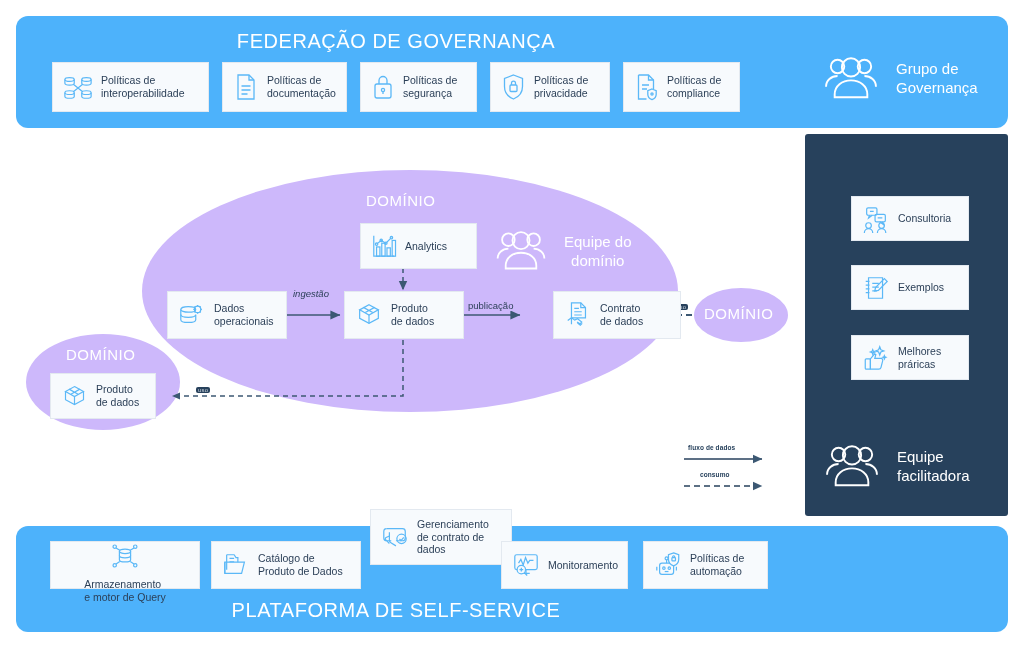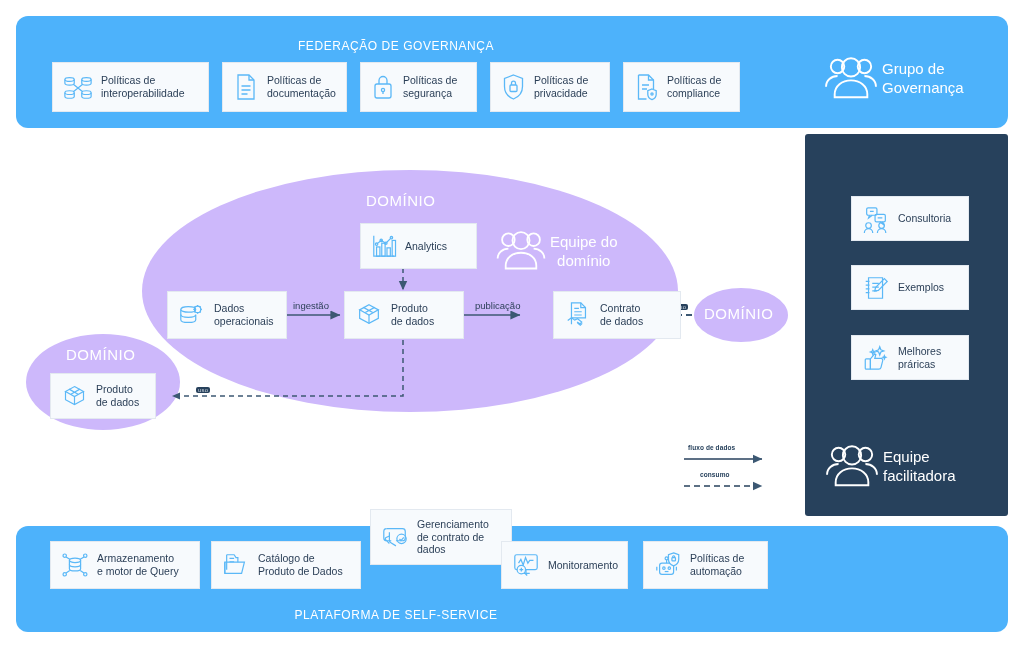--- a/index.html
+++ b/index.html
@@ -4,33 +4,33 @@
 <style>
   html,body{margin:0;padding:0;background:#ffffff;}
   body{width:1024px;height:647px;font-family:"Liberation Sans",sans-serif;overflow:hidden;}
   #stage{position:relative;width:1024px;height:647px;}
 
   
   .band{position:absolute;background:#4db2fb;border-radius:12px;}
   #gov-band{left:16px;top:16px;width:992px;height:112px;}
   #plat-band{left:16px;top:526px;width:992px;height:106px;}
 
-  .band-title{position:absolute;color:#ffffff;font-size:12px;letter-spacing:.55px;
-              font-weight:400;white-space:nowrap;margin-top:9px;}
+  .band-title{position:absolute;color:#ffffff;font-size:20px;letter-spacing:.55px;
+              font-weight:400;white-space:nowrap;}
   #gov-title{left:16px;top:30px;width:760px;text-align:center;}
   #plat-title{left:16px;top:599px;width:760px;text-align:center;}
 
   
   .card{position:absolute;background:#f7fafd;border:1px solid #e3e9f0;
         display:flex;align-items:center;gap:8px;padding:0 10px;box-sizing:border-box;}
   .card .lbl{font-size:10.5px;line-height:12.6px;color:#2b3f57;white-space:pre-line;}
   .card .ico{flex:0 0 auto;display:block;}
 
   
-  .team{position:absolute;display:flex;align-items:center;gap:0;}
+  .team{position:absolute;display:flex;align-items:center;gap:14px;}
   .team .tlabel{color:#ffffff;font-size:15px;line-height:19px;white-space:pre-line;}
   .team.dark .tlabel{color:#ffffff;}
 
   
   #dark-panel{position:absolute;left:805px;top:134px;width:203px;height:382px;
               background:#27415c;border-radius:3px;}
 
   
   .ellipse{position:absolute;background:#cdb8fb;border-radius:50%;}
   #dom-main{left:142px;top:170px;width:536px;height:242px;}
@@ -210,22 +210,22 @@
     <path d="M403 340 L403 396 L182 396" fill="none" stroke="#3c5873" stroke-width="1.5" stroke-dasharray="5 4"></path>
     <path d="M172 396 L180 392.6 L180 399.4 z" fill="#3c5873"></path>
 
     <path d="M692 315 L648 315" fill="none" stroke="#3c5873" stroke-width="1.8" stroke-dasharray="6 4"></path>
     <path d="M640 315 L648 311.6 L648 318.4 z" fill="#3c5873"></path>
 
     <line x1="684" y1="459" x2="762" y2="459" stroke="#27415c" stroke-width="1.5" marker-end="url(#ahl)"></line>
     <line x1="684" y1="486" x2="762" y2="486" stroke="#27415c" stroke-width="1.5" stroke-dasharray="6 4" marker-end="url(#ahl)"></line>
   </svg>
 
-  <div class="edgelbl" style="left:291px;top:300px;">ingestão</div>
-  <div class="edgelbl" style="left:466px;top:300px;margin-left:7px;">publicação</div>
+  <div class="edgelbl" style="left:291px;top:288px;font-style:italic;">ingestão</div>
+  <div class="edgelbl" style="left:466px;top:300px;">publicação</div>
   <div class="tinylbl" style="left:196px;top:387px;">uso</div>
   <div class="tinylbl" style="left:674px;top:304px;">uso</div>
 
   <div class="leglbl" style="left:688px;top:444px;">fluxo de dados</div>
   <div class="leglbl" style="left:700px;top:471px;">consumo</div>
 
   <div class="card" style="left:345px;top:223px;width:117px;height:46px;margin-left:15px;">
     <svg class="ico" width="26" height="26" viewBox="0 0 28 28" fill="none" stroke="#5bb8f7" stroke-width="1.3">
       <path d="M3 3v22h22"></path>
       <rect x="6" y="15" width="3.6" height="10"></rect>
@@ -296,21 +296,21 @@
       <path d="M15 15v9"></path>
       <path d="M9 6.8l10 5.6M21 6.8l-10 5.6"></path>
     </svg>
     <span class="lbl">Produto
 de dados</span>
   </div>
 
   <div class="band" id="plat-band"></div>
   <div class="band-title" id="plat-title">PLATAFORMA DE SELF-SERVICE</div>
 
-  <div class="card" style="left:50px;top:541px;width:150px;height:48px;">
+  <div class="card" style="left:50px;top:541px;width:150px;height:48px;flex-direction:column;">
     <svg class="ico" width="28" height="28" viewBox="0 0 30 30" fill="none" stroke="#5bb8f7" stroke-width="1.3">
       <ellipse cx="15" cy="10" rx="6" ry="2.4"></ellipse>
       <path d="M9 10v9c0 1.3 2.7 2.4 6 2.4s6-1.1 6-2.4v-9"></path>
       <path d="M9 14.5c0 1.3 2.7 2.4 6 2.4s6-1.1 6-2.4"></path>
       <circle cx="4" cy="5" r="1.8"></circle>
         <circle cx="26" cy="5" r="1.8"></circle>
       <circle cx="4" cy="25" r="1.8"></circle>
         <circle cx="26" cy="25" r="1.8"></circle>
       <path d="M5.4 6.4l4 2.4M24.6 6.4l-4 2.4M5.4 23.6l4-2.6M24.6 23.6l-4-2.6"></path>
     </svg>

